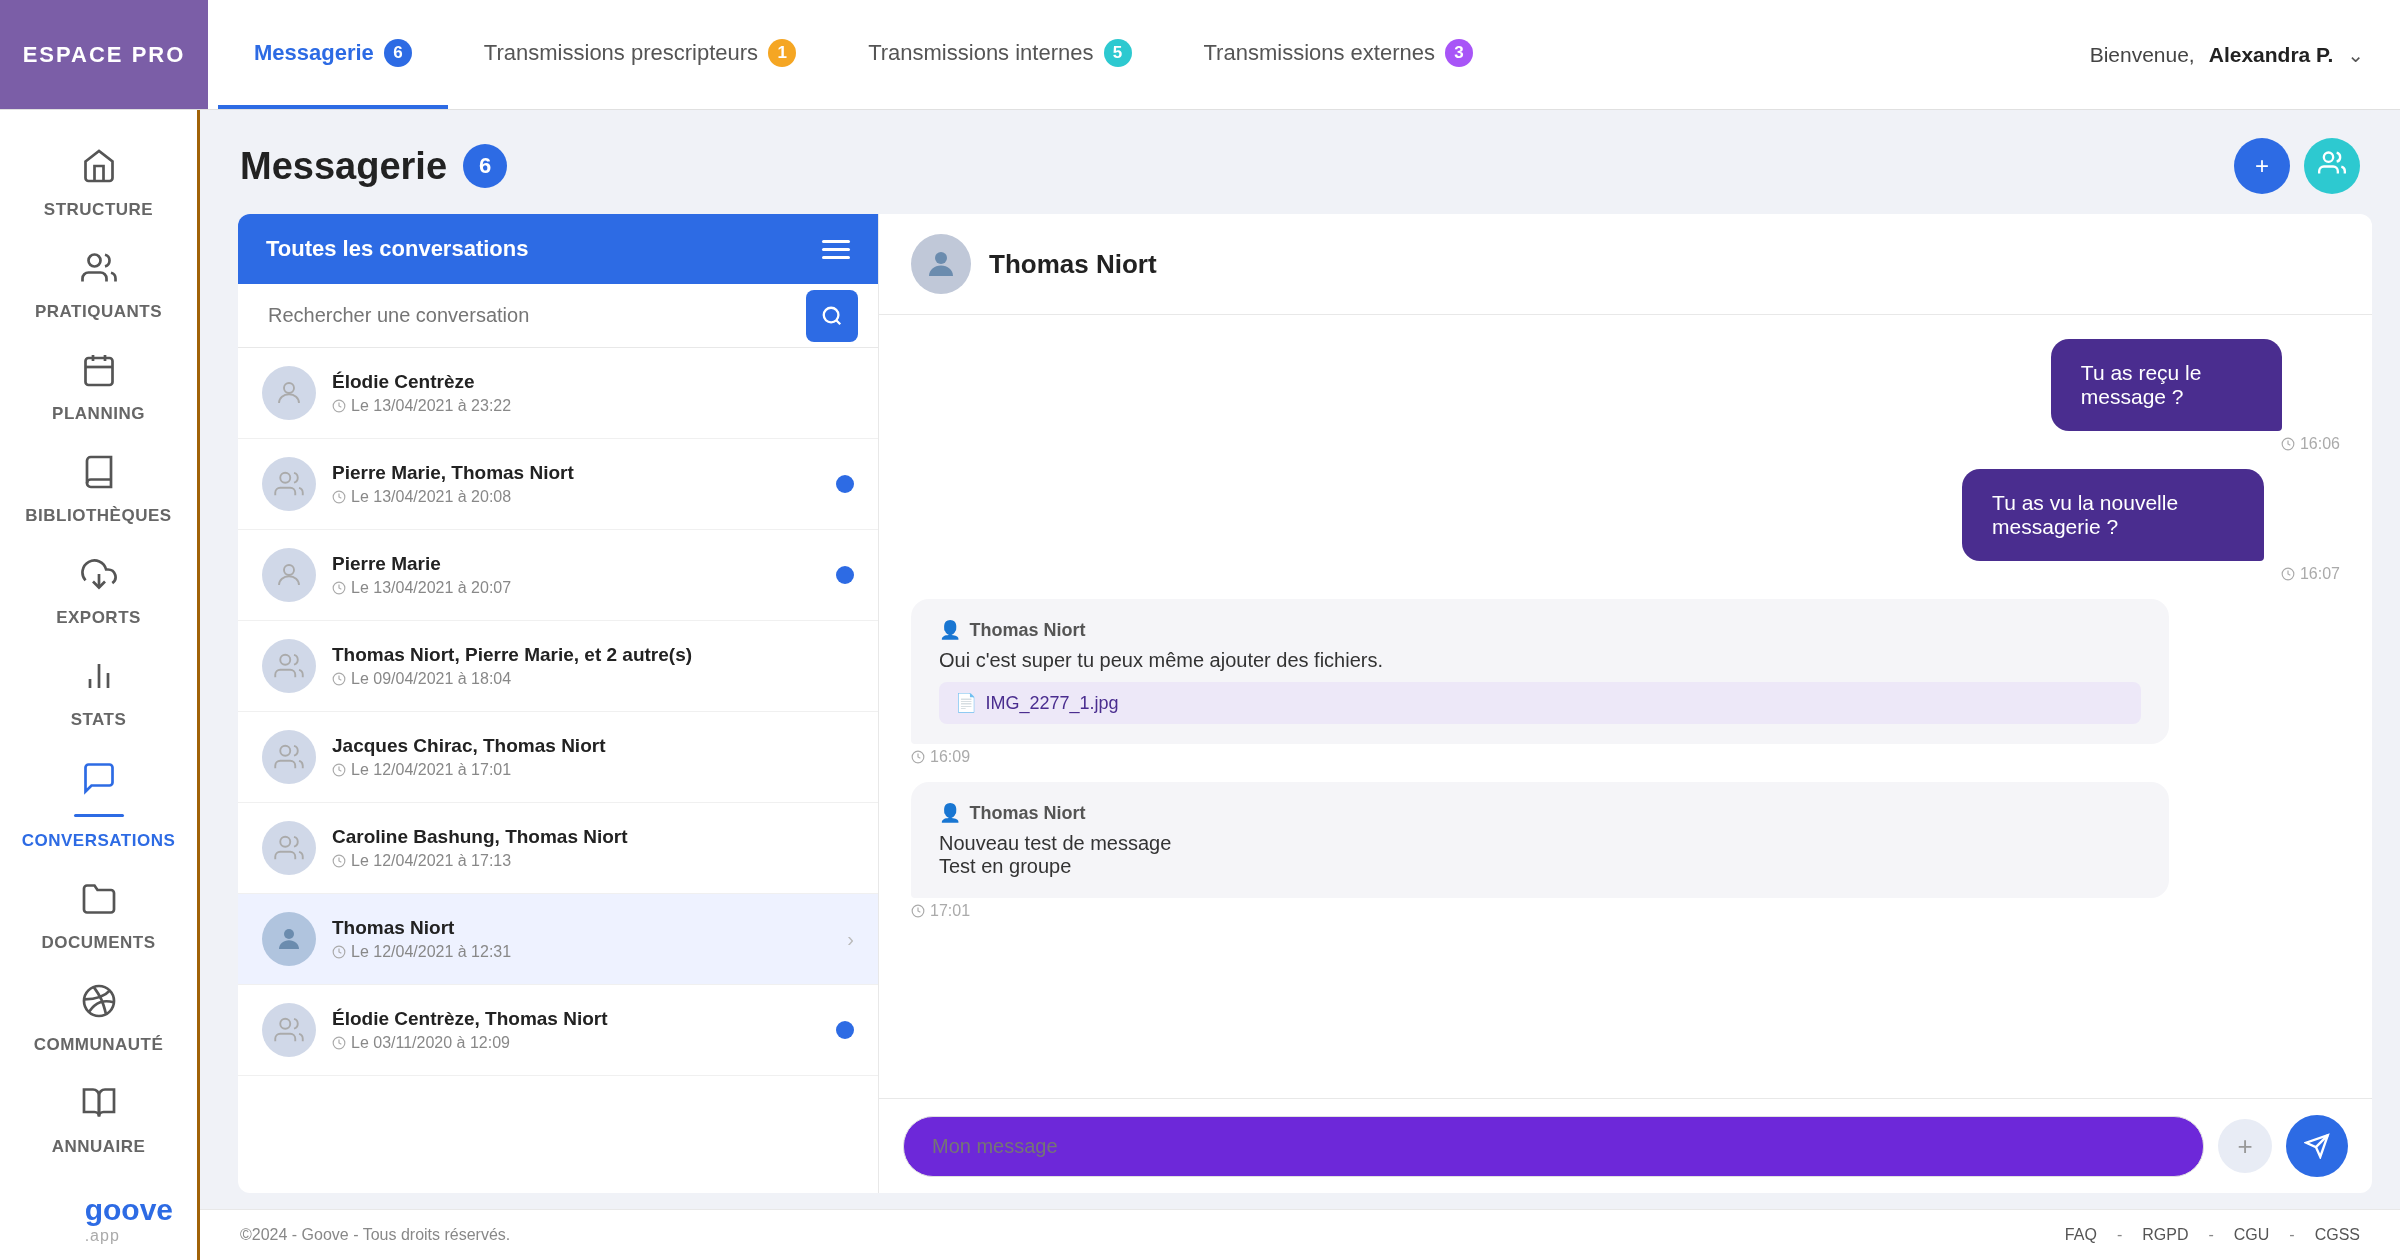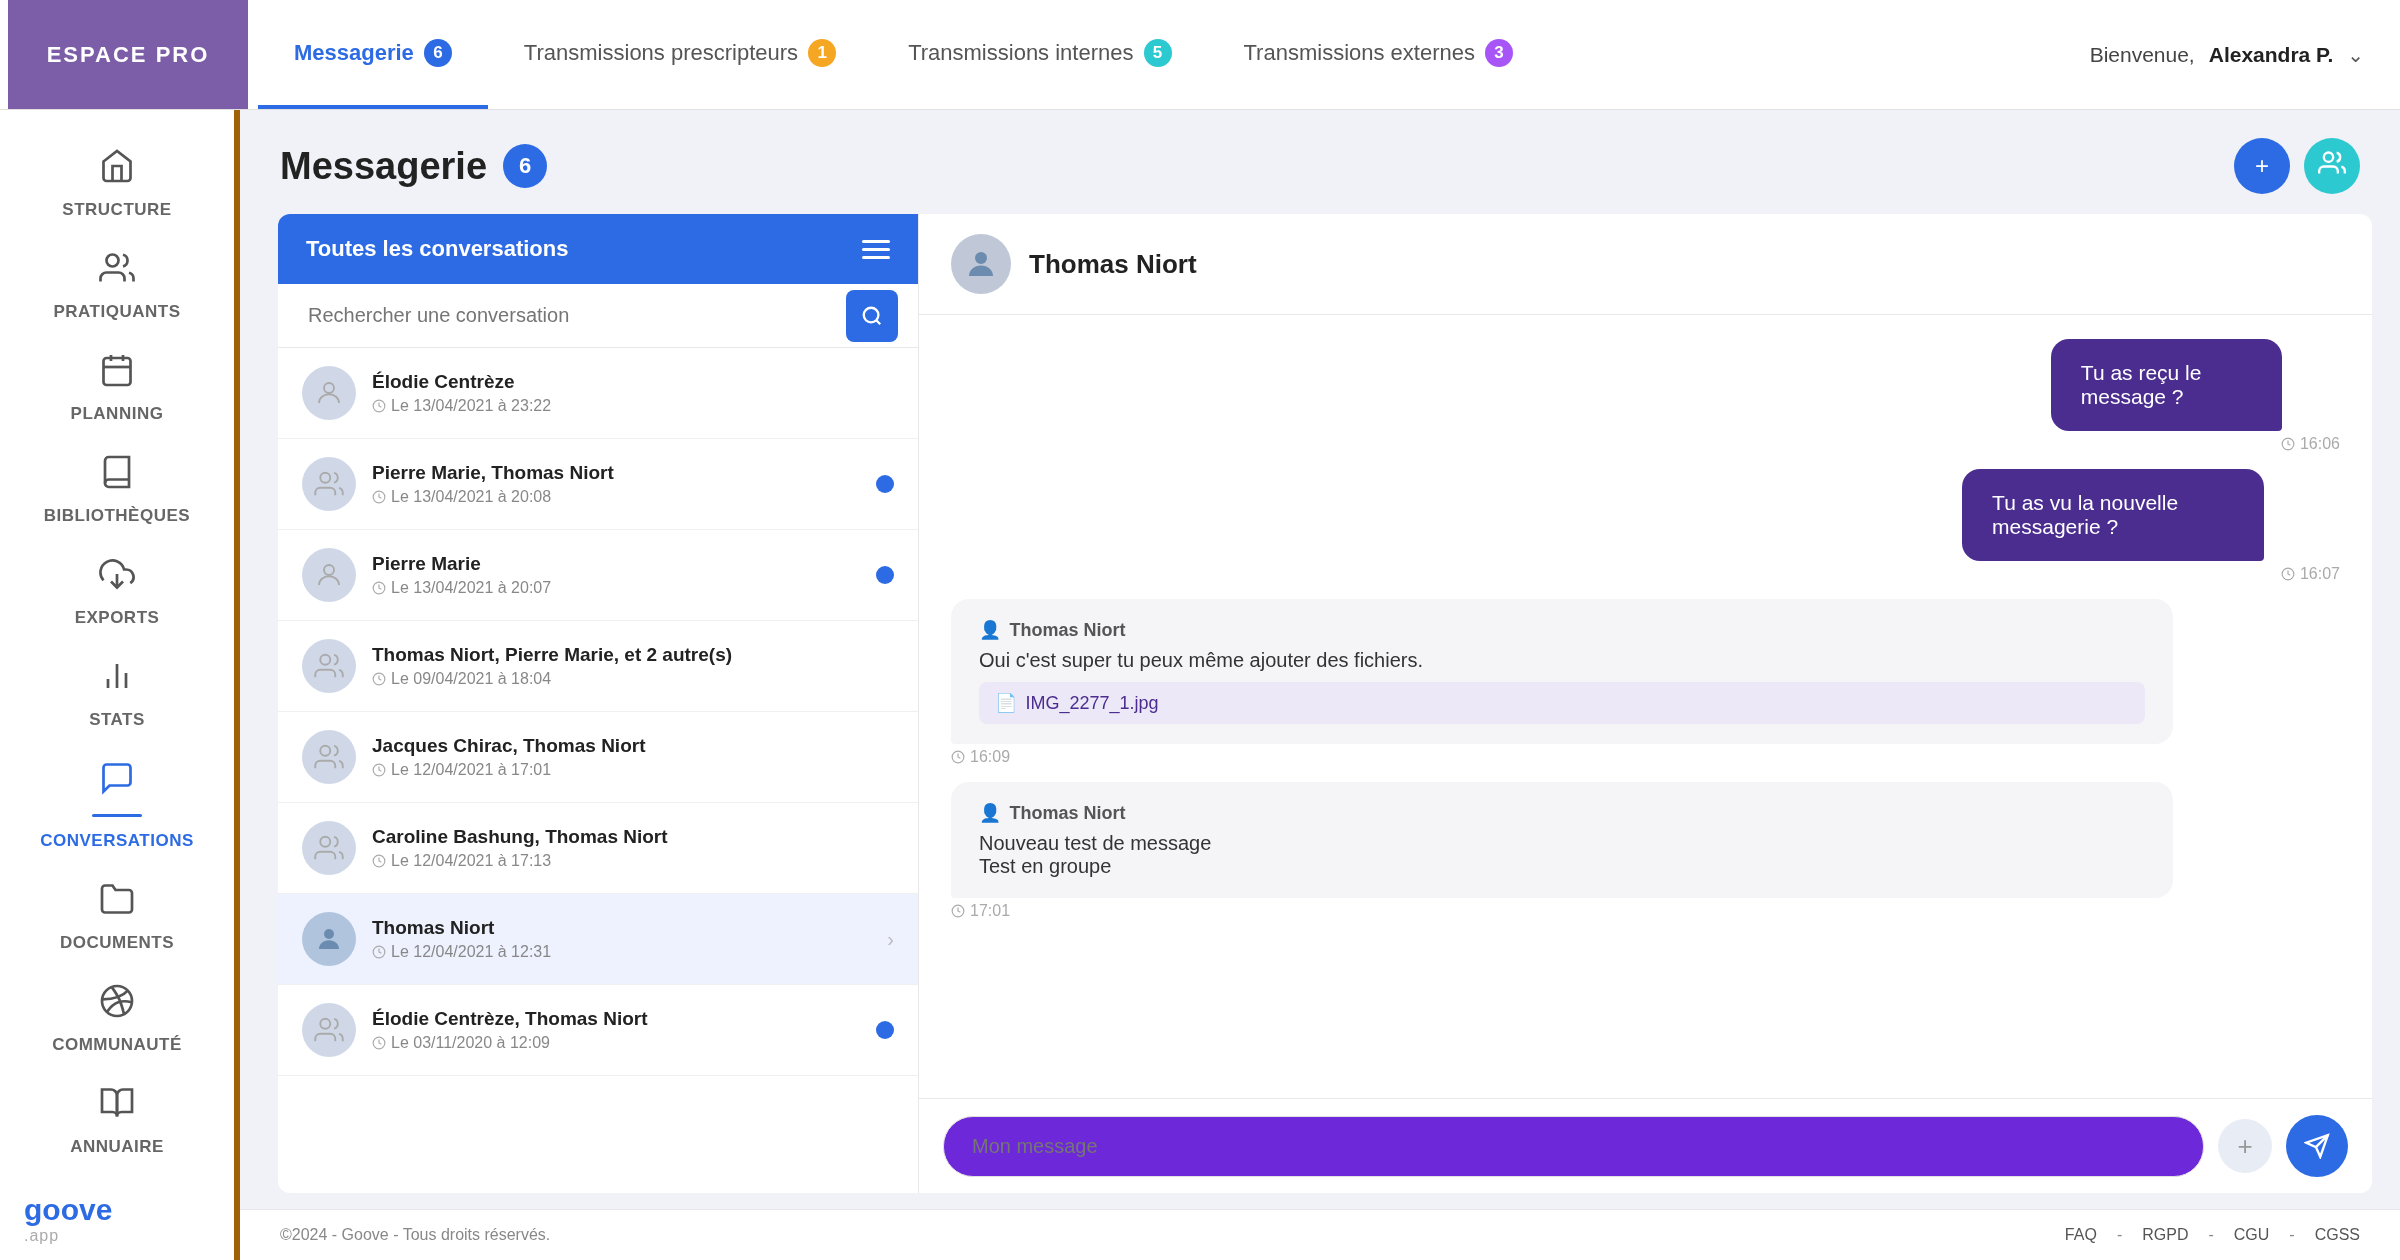--- a/index.html
+++ b/index.html
@@ -8,32 +8,31 @@
     
     .top-nav {
       height: 110px;
       background: #fff;
       display: flex;
       align-items: center;
       border-bottom: 1px solid #e0e0e0;
       flex-shrink: 0;
     }
     .top-nav-brand {
-      width: 240px;
+      width: 208px;
       background: #7b5ea7;
       height: 100%;
       display: flex;
       align-items: center;
       justify-content: center;
       font-size: 22px;
       font-weight: 700;
       color: #fff;
       letter-spacing: 2px;
       flex-shrink: 0;
-      margin-left: 8px;
     }
     .top-nav-tabs {
       display: flex;
       align-items: center;
       height: 100%;
       flex: 1;
       padding-left: 10px;
     }
     .tab-item {
       display: flex;
@@ -81,28 +80,28 @@
 
     
     .main-layout {
       display: flex;
       flex: 1;
       overflow: hidden;
     }
 
     
     .sidebar {
-      width: 240px;
+      width: 200px;
       background: #fff;
       display: flex;
       flex-direction: column;
-      align-items: flex-start;
+      align-items: flex-end;
       padding-top: 20px;
       flex-shrink: 0;
-      border-right: 6px solid #a16207;
+      border-right: 3px solid #a16207;
       overflow-y: auto;
     }
     .sidebar-item {
       display: flex;
       flex-direction: column;
       align-items: center;
       justify-content: center;
       width: 100%;
       padding: 18px 10px 12px;
       cursor: pointer;

